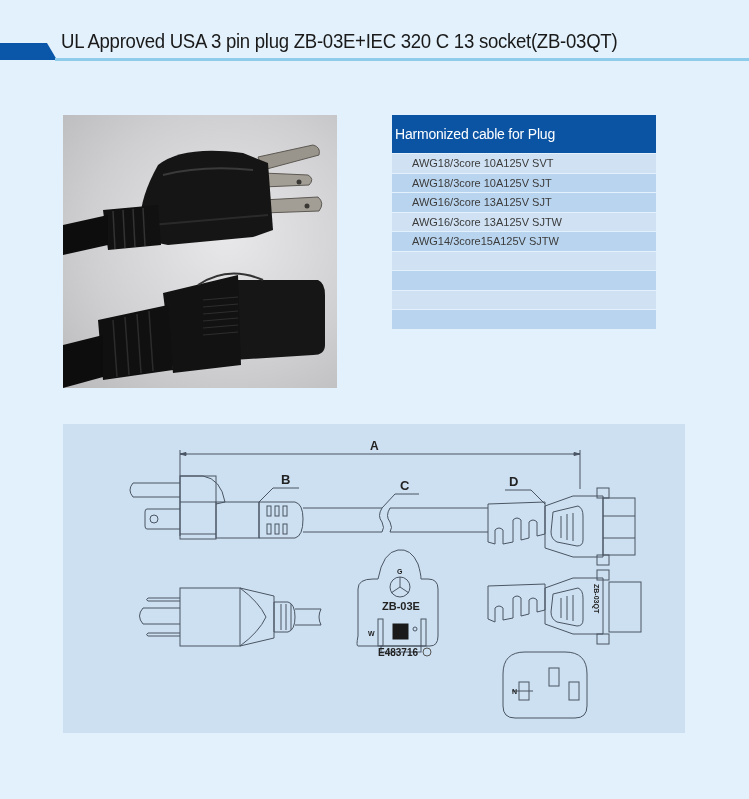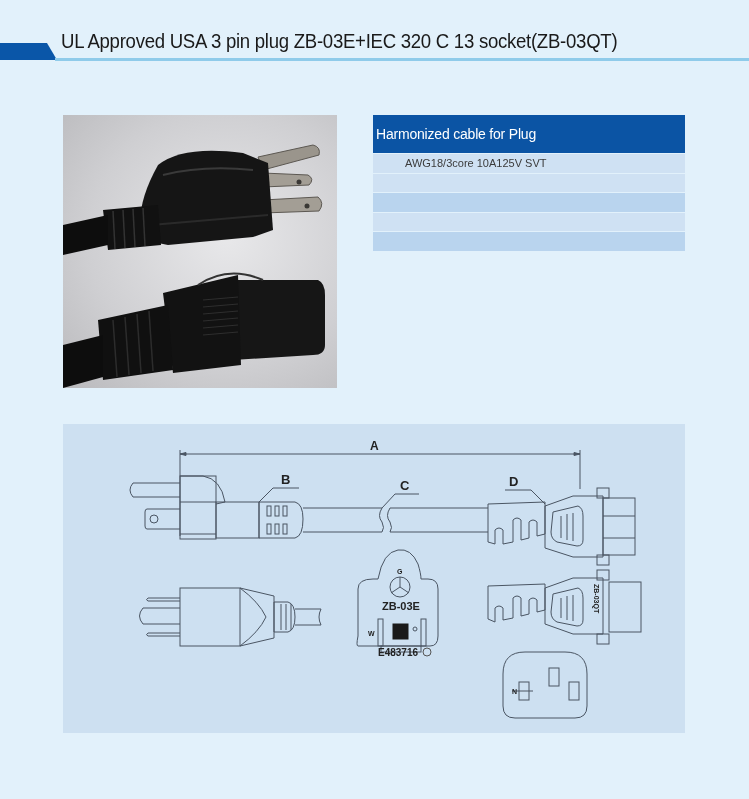--- a/index.html
+++ b/index.html
@@ -15,28 +15,28 @@
   .title-line { position:absolute; left:55px; top:58px; width:694px; height:3px; background:#8fcbea; }
   .title-text {
     position:absolute; left:61px; top:30px; font-size:20px; color:#1a1a1a;
     font-family:"Liberation Sans", sans-serif; letter-spacing:-0.3px; transform:scaleX(0.93); transform-origin:left;
     white-space:nowrap;
   }
   .photo {
     position:absolute; left:63px; top:115px; width:274px; height:273px; overflow:hidden;
     background: radial-gradient(ellipse at 60% 45%, #e8e8ea 0%, #cfcfd2 60%, #b9b9bc 100%);
   }
-  .spec-table { position:absolute; left:373px; top:115px; width:312px; }
+  .spec-table { position:absolute; left:392px; top:115px; width:264px; }
   .spec-header {
     height:38px; background:#0b54a4; color:#fff; font-size:14px; line-height:38px; padding-left:3px;
     letter-spacing:-0.2px;
   }
   .spec-row {
     height:18.5px; margin-top:1px; font-size:11px; line-height:18.5px; color:#3b3b3b;
-    padding-left:32px; font-family:"Liberation Sans", sans-serif;
+    padding-left:20px; font-family:"Liberation Sans", sans-serif;
   }
   .spec-row.odd { background:#cfe1f3; }
   .spec-row.even { background:#b9d4ee; }
   .diagram {
     position:absolute; left:63px; top:424px; width:622px; height:309px; background:#cde0f1;
   }
   .diagram svg { position:absolute; left:0; top:0; }
 </style>
 </head>
 <body>
@@ -88,20 +88,24 @@
       <line x1="74" y1="199" x2="78" y2="258"></line>
         <line x1="86" y1="196" x2="90" y2="256"></line>
     </g>
     <path d="M0 230 L40 220 L40 262 L0 273 Z" fill="#0d0d0d"></path>
   </svg>
 </div>
 
 <div class="spec-table">
   <div class="spec-header">Harmonized cable for Plug</div>
   <div class="spec-row odd">AWG18/3core 10A125V SVT</div>
+  <div class="spec-row even">AWG18/3core 10A125V SJT</div>
+  <div class="spec-row even">AWG16/3core 13A125V SJT</div>
+  <div class="spec-row odd">AWG16/3core 13A125V SJTW</div>
+  <div class="spec-row even">AWG14/3core15A125V SJTW</div>
   <div class="spec-row odd"></div>
   <div class="spec-row even"></div>
   <div class="spec-row odd"></div>
   <div class="spec-row even"></div>
 </div>
 
 <div class="diagram">
   <svg width="622" height="309" viewBox="0 0 622 309" fill="none" stroke="#4a5563" stroke-width="1" font-family="Liberation Sans, sans-serif">
 
     <line x1="117" y1="30" x2="517" y2="30"></line>

